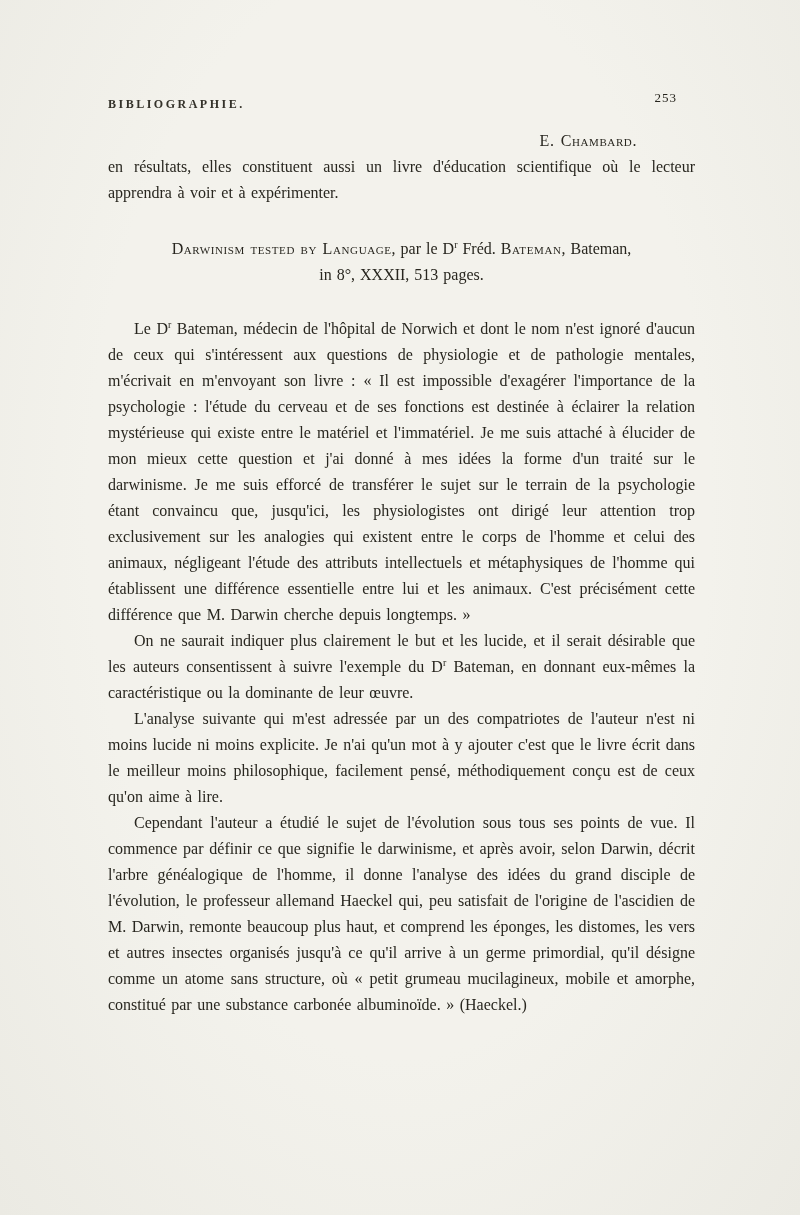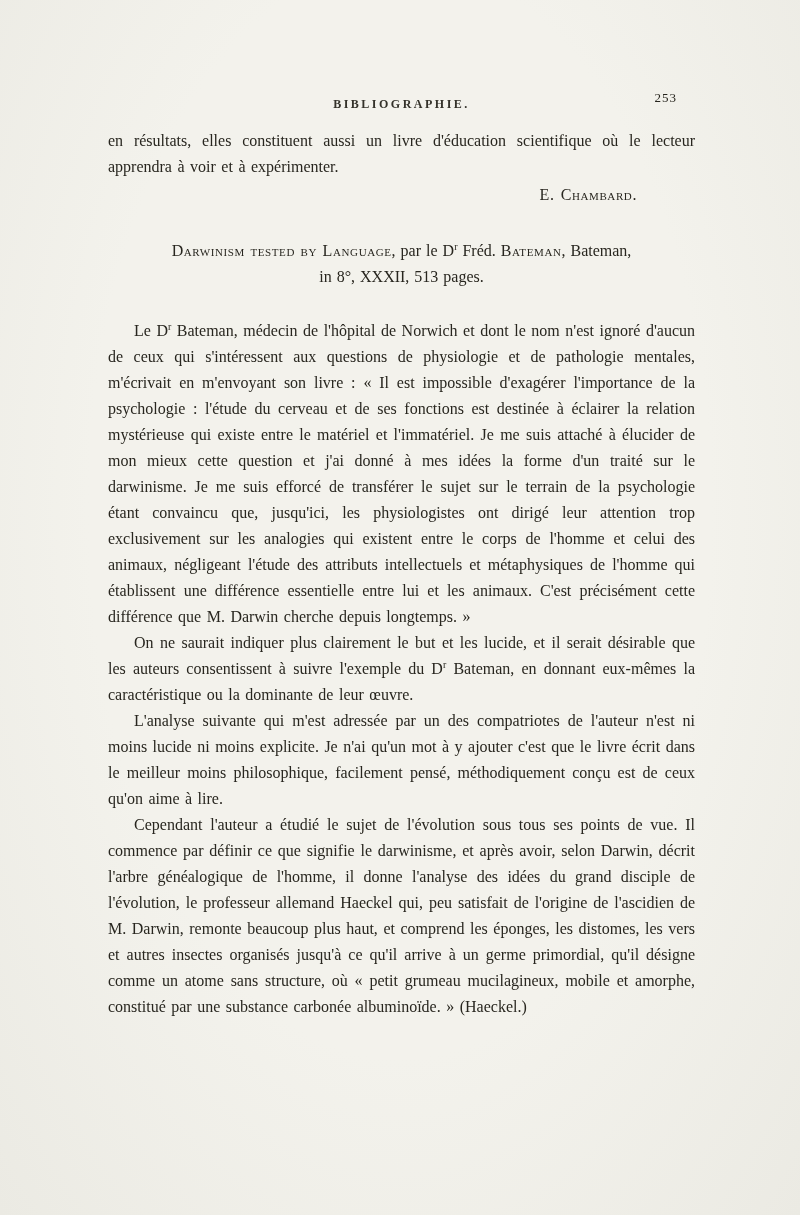--- a/index.html
+++ b/index.html
@@ -22,21 +22,21 @@
   .running-header {
     position: relative;
     height: 24px;
     margin-bottom: 12px;
   }
   .header-title {
     position: absolute;
     left: 0;
     right: 0;
     top: 5px;
-    text-align: center;
+    text-align: left;
     font-size: 12px;
     font-weight: bold;
     letter-spacing: 2.5px;
     color: #34322a;
   }
   .page-number {
     position: absolute;
     right: 18px;
     top: -2px;
     font-size: 13px;
@@ -83,21 +83,21 @@
 </style>
 </head>
 <body>
 
 <div class="page">
   <header class="running-header">
     <span class="header-title">BIBLIOGRAPHIE.</span>
     <span class="page-number">253</span>
   </header>
   <main class="text-block">
+      <p class="para signature"><span class="smallcaps">E. Chambard.</span></p>
       <p class="para continuation"><span>en résultats, elles constituent aussi un livre d'éducation scientifique où le lecteur apprendra à voir et à expérimenter.</span></p>
-      <p class="para signature"><span class="smallcaps">E. Chambard.</span></p>
       <p class="para heading"><span class="smallcaps">Darwinism tested by Language</span><span>, par le D</span><span class="sup">r</span><span> Fréd. </span><span class="smallcaps">Bateman</span><span>, Bateman,</span><br><span>in 8°, XXXII, 513 pages.</span></p>
       <p class="para body"><span>Le D</span><span class="sup">r</span><span> Bateman, médecin de l'hôpital de Norwich et dont le nom n'est ignoré d'aucun de ceux qui s'intéressent aux questions de physiologie et de pathologie mentales, m'écrivait en m'envoyant son livre : « Il est impossible d'exagérer l'importance de la psychologie : l'étude du cerveau et de ses fonctions est destinée à éclairer la relation mystérieuse qui existe entre le matériel et l'immatériel. Je me suis attaché à élucider de mon mieux cette question et j'ai donné à mes idées la forme d'un traité sur le darwinisme. Je me suis efforcé de transférer le sujet sur le terrain de la psychologie étant convaincu que, jusqu'ici, les physiologistes ont dirigé leur attention trop exclusivement sur les analogies qui existent entre le corps de l'homme et celui des animaux, négligeant l'étude des attributs intellectuels et métaphysiques de l'homme qui établissent une différence essentielle entre lui et les animaux. C'est précisément cette différence que M. Darwin cherche depuis longtemps. »</span></p>
       <p class="para body"><span>On ne saurait indiquer plus clairement le but et les lucide, et il serait désirable que les auteurs consentissent à suivre l'exemple du D</span><span class="sup">r</span><span> Bateman, en donnant eux-mêmes la caractéristique ou la dominante de leur œuvre.</span></p>
       <p class="para body"><span>L'analyse suivante qui m'est adressée par un des compatriotes de l'auteur n'est ni moins lucide ni moins explicite. Je n'ai qu'un mot à y ajouter c'est que le livre écrit dans le meilleur moins philosophique, facilement pensé, méthodiquement conçu est de ceux qu'on aime à lire.</span></p>
       <p class="para body"><span>Cependant l'auteur a étudié le sujet de l'évolution sous tous ses points de vue. Il commence par définir ce que signifie le darwinisme, et après avoir, selon Darwin, décrit l'arbre généalogique de l'homme, il donne l'analyse des idées du grand disciple de l'évolution, le professeur allemand Haeckel qui, peu satisfait de l'origine de l'ascidien de M. Darwin, remonte beaucoup plus haut, et comprend les éponges, les distomes, les vers et autres insectes organisés jusqu'à ce qu'il arrive à un germe primordial, qu'il désigne comme un atome sans structure, où « </span><span class="italic">petit grumeau mucilagineux</span><span>, </span><span class="italic">mobile et amorphe</span><span>, </span><span class="italic">constitué par une substance carbonée albuminoïde</span><span>. » (Haeckel.)</span></p>
     </main>
 </div>
 
 </body></html>

